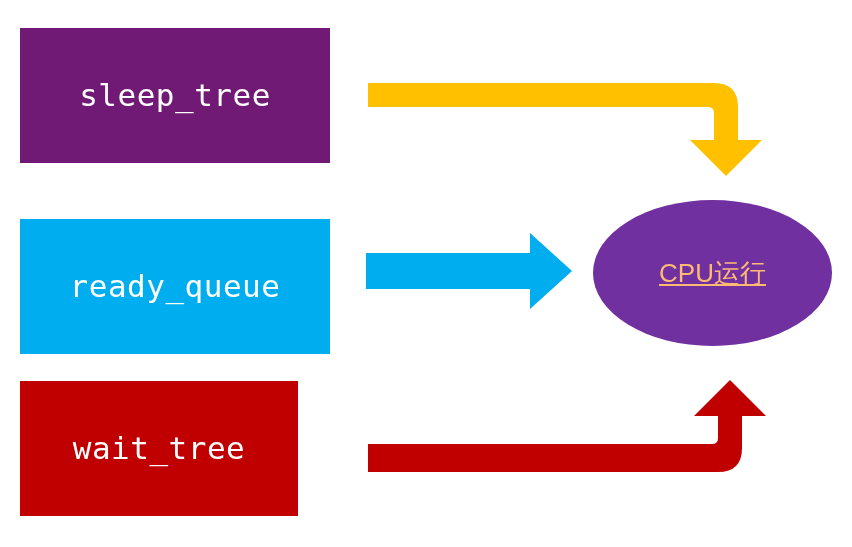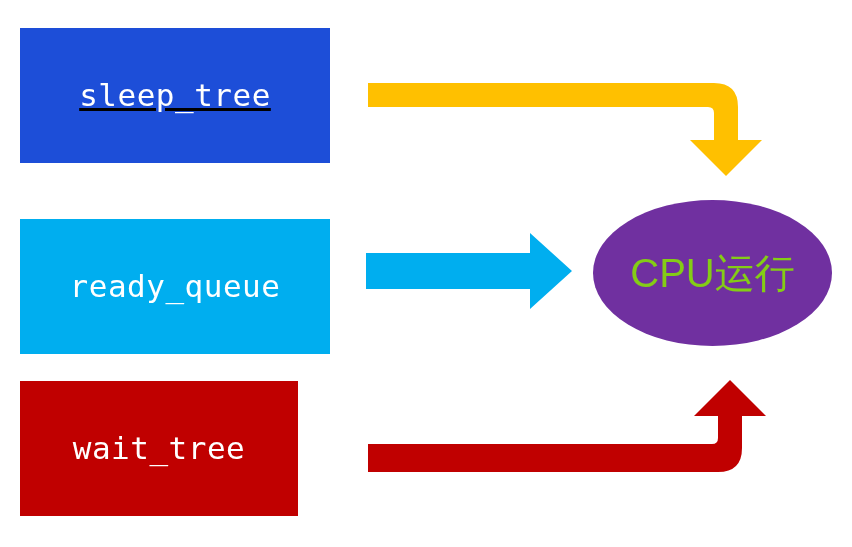--- a/index.html
+++ b/index.html
@@ -36,24 +36,25 @@
   .ellipse-node {
     position: absolute;
     display: flex;
     align-items: center;
     justify-content: center;
     border-radius: 50%;
     box-sizing: border-box;
   }
   .ellipse-node .ellipse-label {
     font-family: "Liberation Sans", "DejaVu Sans", sans-serif;
-    font-size: 40px;
-    color: #84cc16;
+    font-size: 26px;
+    color: #fdba74;
     line-height: 1;
     white-space: nowrap;
+    text-decoration: underline;
   }
   .arrow-svg {
     position: absolute;
     left: 0;
     top: 0;
     width: 852px;
     height: 547px;
     pointer-events: none;
   }
 </style>
@@ -93,21 +94,21 @@
              L 694 416
              L 730 380
              L 766 416
              L 742 416
              L 742 448
              Q 742 472 718 472
              L 368 472
              Z" fill="#C00000"></path>
   </svg>
 
-  <div class="node-box" style="left:20px; top:28px; width:310px; height:135px; background:#1d4ed8;text-decoration:underline;">
+  <div class="node-box" style="left:20px; top:28px; width:310px; height:135px; background:#701a75;">
     <span class="node-label">sleep_tree</span>
   </div>
 
   <div class="node-box" style="left:20px; top:219px; width:310px; height:135px; background:#00AEEF;justify-content:center;">
     <span class="node-label">ready_queue</span>
   </div>
 
   <div class="node-box" style="left:20px; top:381px; width:278px; height:135px; background:#C00000;">
     <span class="node-label">wait_tree</span>
   </div>

